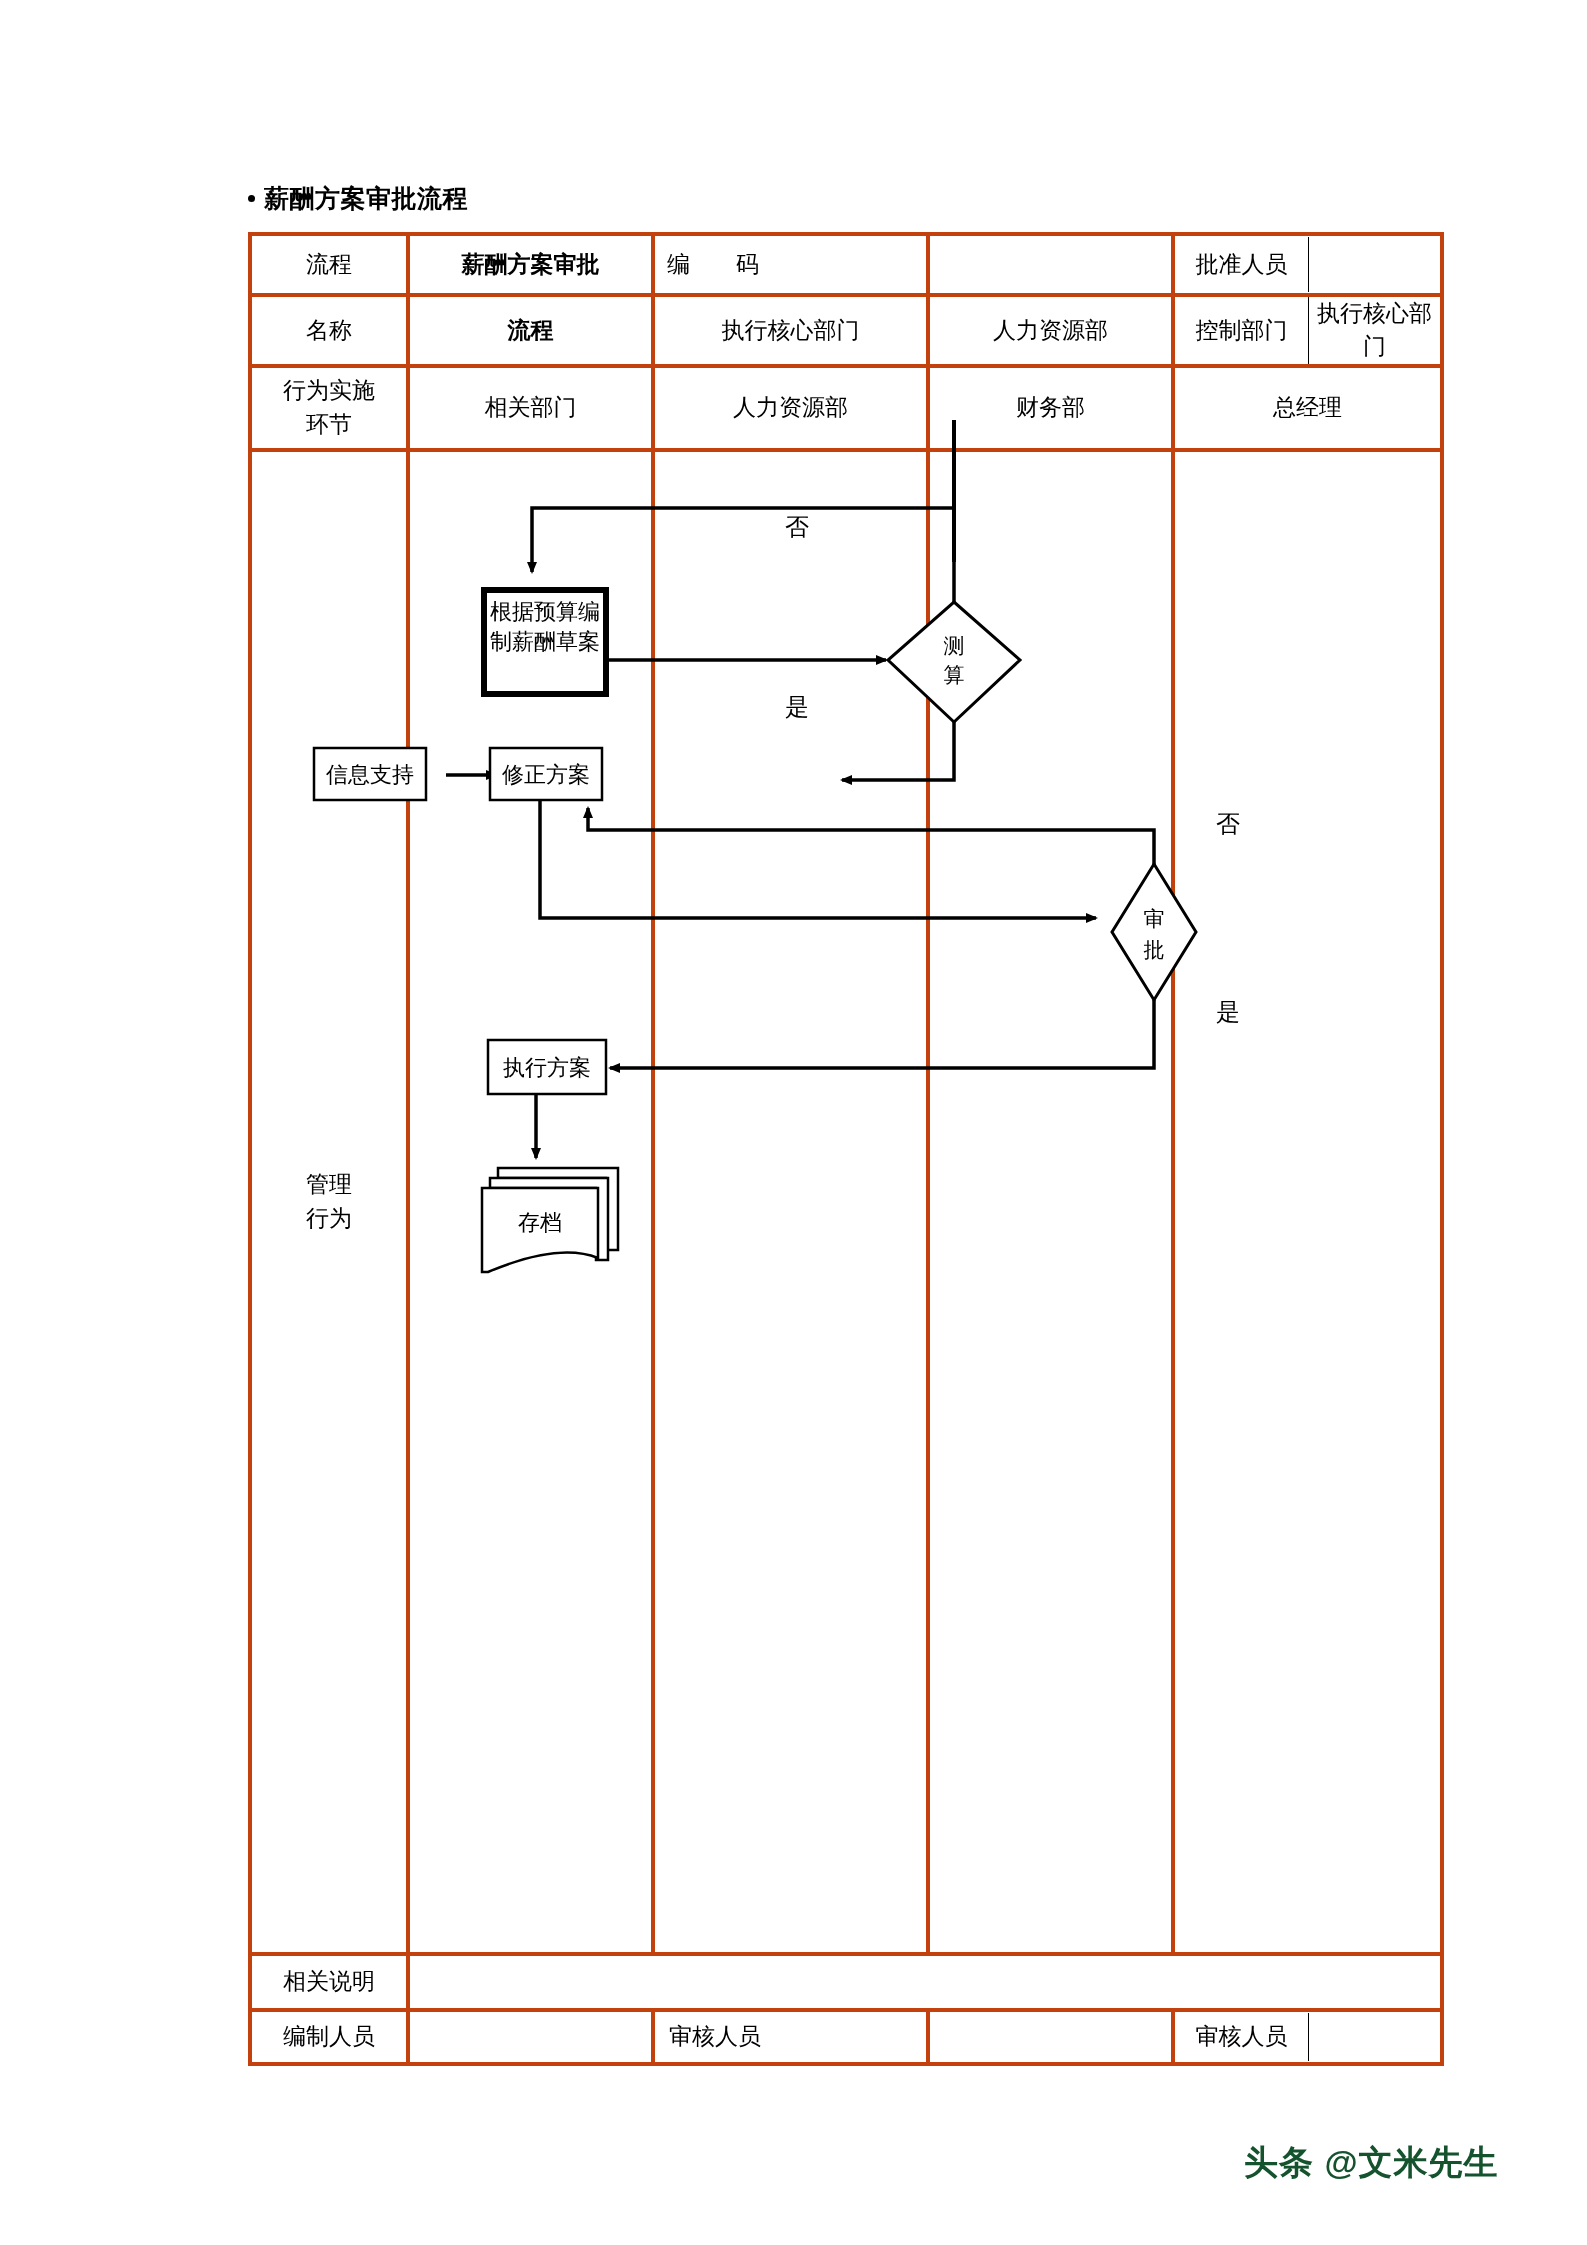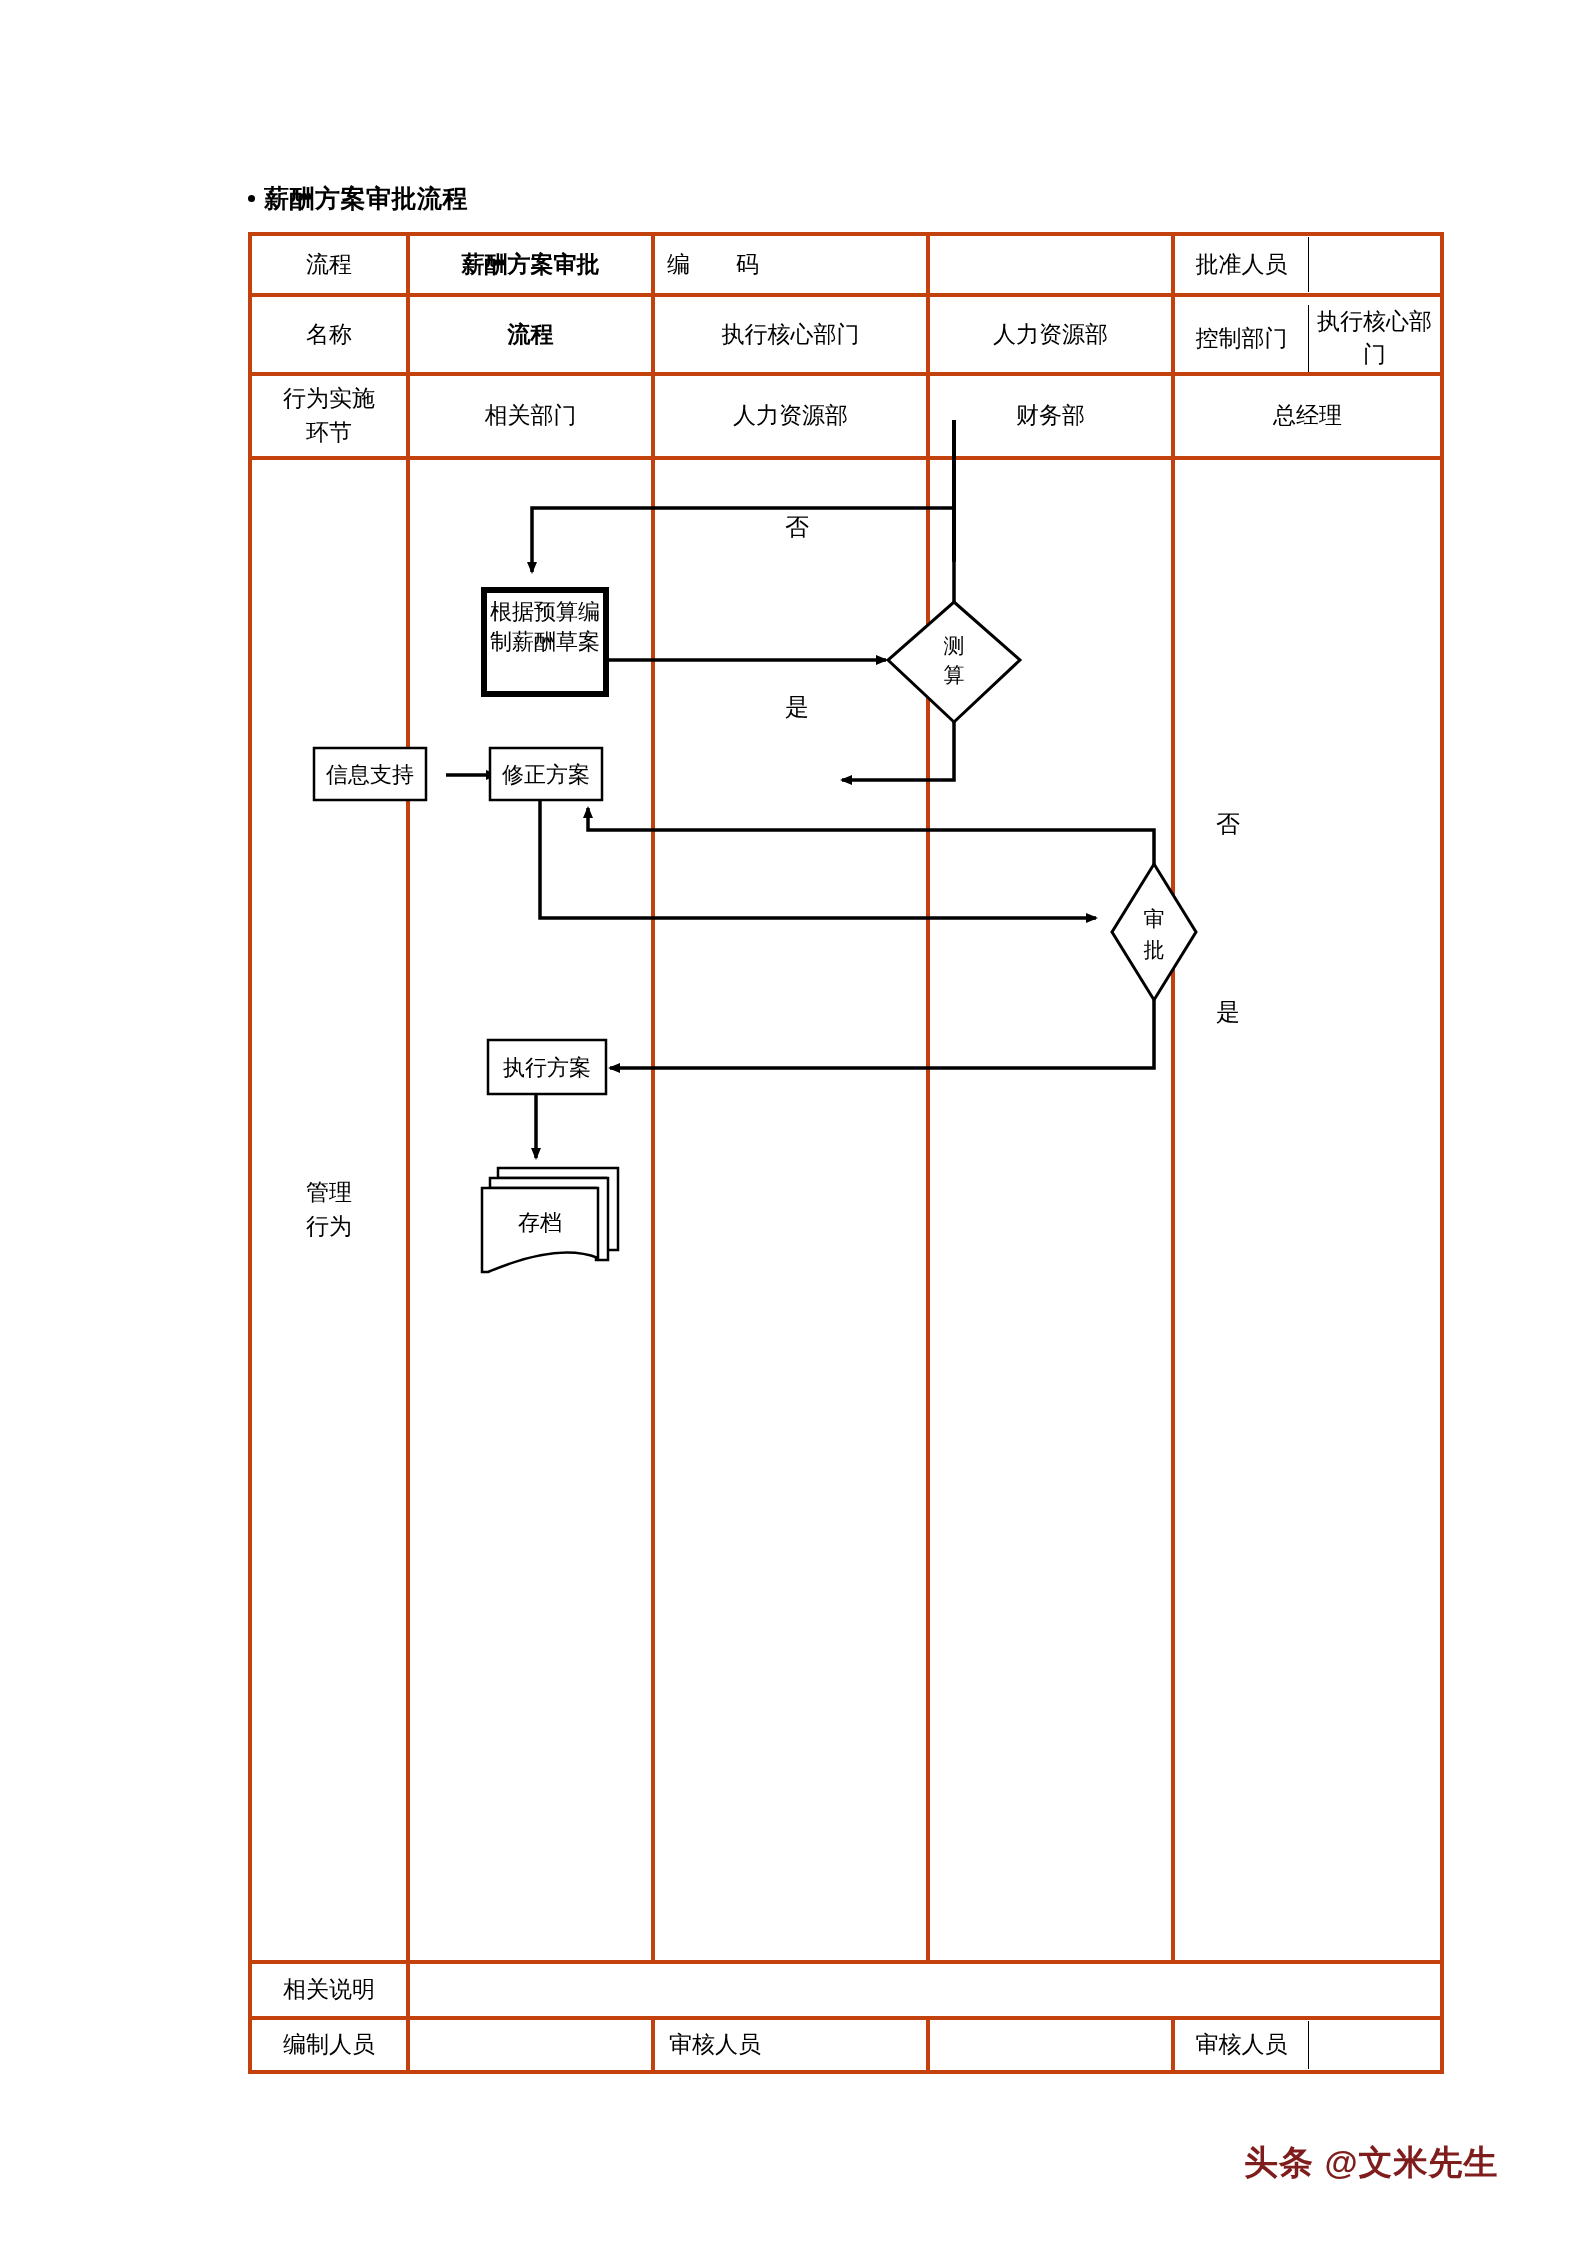--- a/index.html
+++ b/index.html
@@ -40,21 +40,21 @@
     font-size:25px;line-height:1.6;
   }
 
   
   .flow-wrap{position:absolute;left:232px;top:520px;width:1192px;height:1340px;pointer-events:none;}
 
   
   #watermark{
     position:absolute;left:1228px;top:2140px;
     font-family:"Liberation Sans","DejaVu Sans",sans-serif;
-    font-size:34px;font-weight:bold;color:#7f1d1d;white-space:nowrap;
+    font-size:34px;font-weight:bold;color:#14532d;white-space:nowrap;
     letter-spacing:1px;
   }
 
   .shape-text{
     font-family:"Liberation Serif","DejaVu Serif",serif;
     font-size:22px;fill:#000;
   }
   .shape-text-sm{
     font-family:"Liberation Serif","DejaVu Serif",serif;
     font-size:21px;fill:#000;
@@ -99,21 +99,21 @@
             </table>
         </td>
       </tr>
 
       <tr>
         <td class="tall">名称</td>
         <td class="hdr-name">流程</td>
         <td>执行核心部门</td>
         <td>人力资源部</td>
         <td style="padding:0;">
-          <table style="width:100%;border-collapse:collapse;table-layout:fixed;margin-top:8px;">
+          <table style="width:100%;border-collapse:collapse;table-layout:fixed;">
             <tbody>
                 <tr>
               <td style="border:0;border-right:1px solid #000;width:125px;height:55px;text-align:center;font-size:23px;">控制部门</td>
               <td style="border:0;text-align:center;font-size:23px;">执行核心部门</td>
             </tr>
           </tbody>
             </table>
         </td>
       </tr>
 

